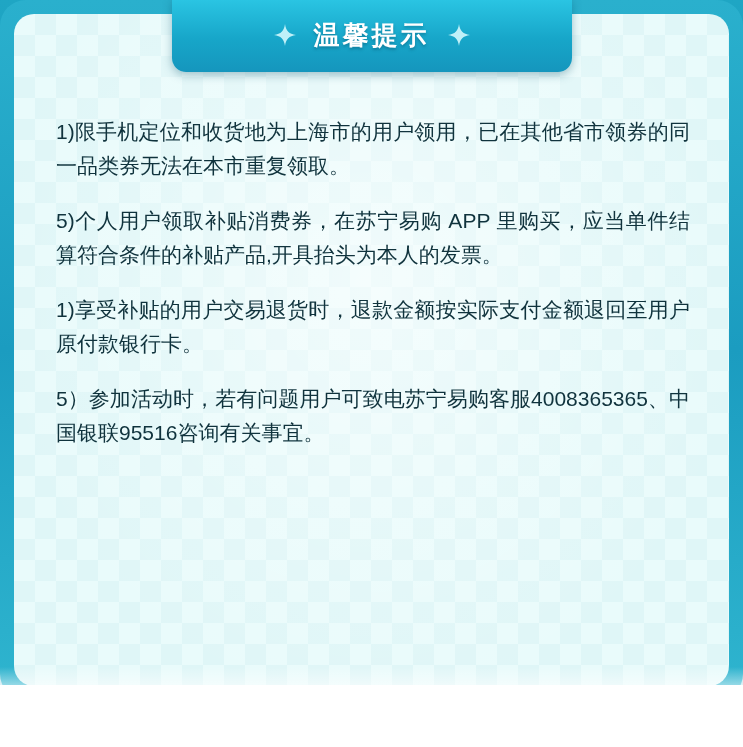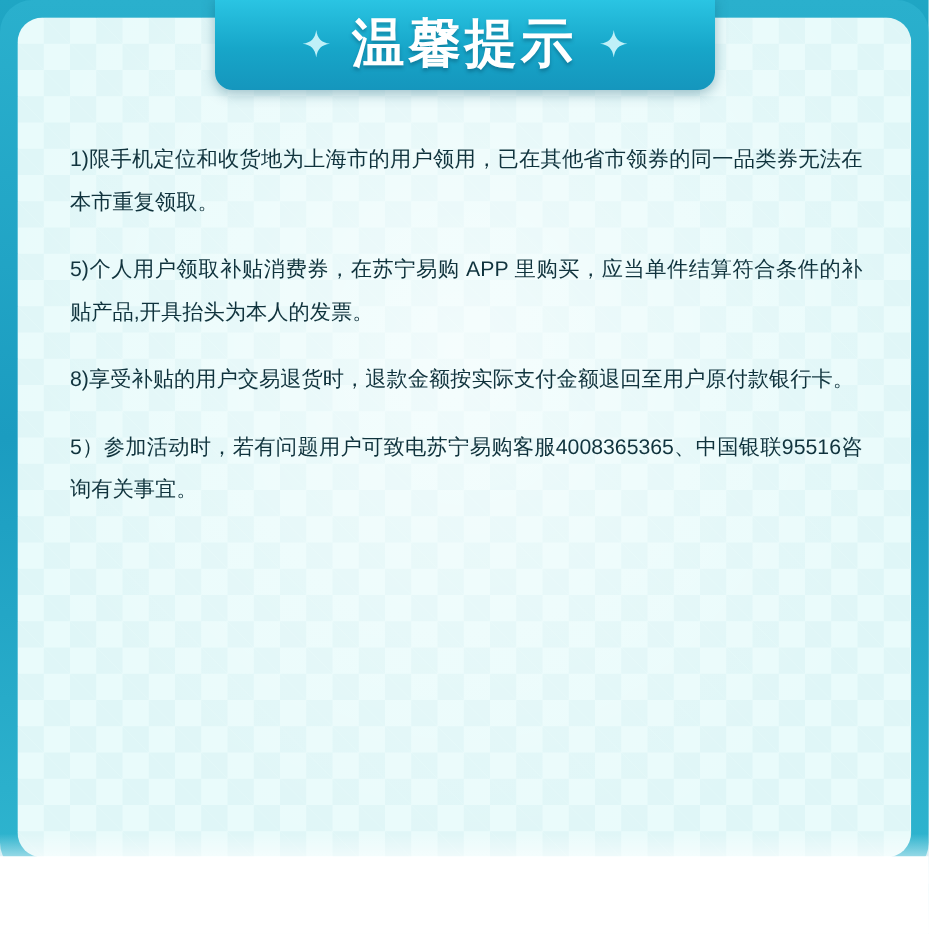--- a/index.html
+++ b/index.html
@@ -74,21 +74,21 @@
     align-items: center;
     justify-content: center;
   }
   .ribbon-inner {
     display: flex;
     align-items: center;
     gap: 18px;
   }
   .ribbon-title {
     color: #ffffff;
-    font-size: 42px;
+    font-size: 26px;
     font-weight: bold;
     letter-spacing: 3px;
     text-shadow: 0 2px 3px rgba(0,60,85,0.35);
     white-space: nowrap;
     text-align: center;
   }
   .spark {
     width: 22px;
     height: 22px;
     position: relative;
@@ -99,21 +99,21 @@
   
   .content {
     position: absolute;
     left: 42px;
     top: 80px;
     width: 634px;
     z-index: 4;
   }
   .para {
     color: #10333d;
-    font-size: 17px;
+    font-size: 21px;
     line-height: 34px;
     letter-spacing: 0px;
     margin-bottom: 20px;
     text-align: justify;
     font-family: "Liberation Sans", sans-serif;
   }
   .para:last-child { margin-bottom: 16px; }
 
   
   .bottom-fade {
@@ -138,21 +138,21 @@
 
 <div class="page">
 
   <div class="frame-outer"></div>
 
   <div class="panel">
 
     <div class="content">
       <p class="para">1)限手机定位和收货地为上海市的用户领用，已在其他省市领券的同一品类券无法在本市重复领取。</p>
       <p class="para">5)个人用户领取补贴消费券，在苏宁易购 APP 里购买，应当单件结算符合条件的补贴产品,开具抬头为本人的发票。</p>
-      <p class="para">8)享受补贴的用户交易退货时，退款金额按实际支付金额退回至用户原付款银行卡。</p>
+      <p class="para">1)享受补贴的用户交易退货时，退款金额按实际支付金额退回至用户原付款银行卡。</p>
       <p class="para">5）参加活动时，若有问题用户可致电苏宁易购客服4008365365、中国银联95516咨询有关事宜。</p>
     </div>
 
   </div>
 
   <div class="ribbon">
     <div class="ribbon-inner">
       <span class="spark">
         <svg width="22" height="22" viewBox="0 0 22 22">
           <path d="M11 0 C12 7 15 10 22 11 C15 12 12 15 11 22 C10 15 7 12 0 11 C7 10 10 7 11 0 Z" fill="#bff0f8"></path>

